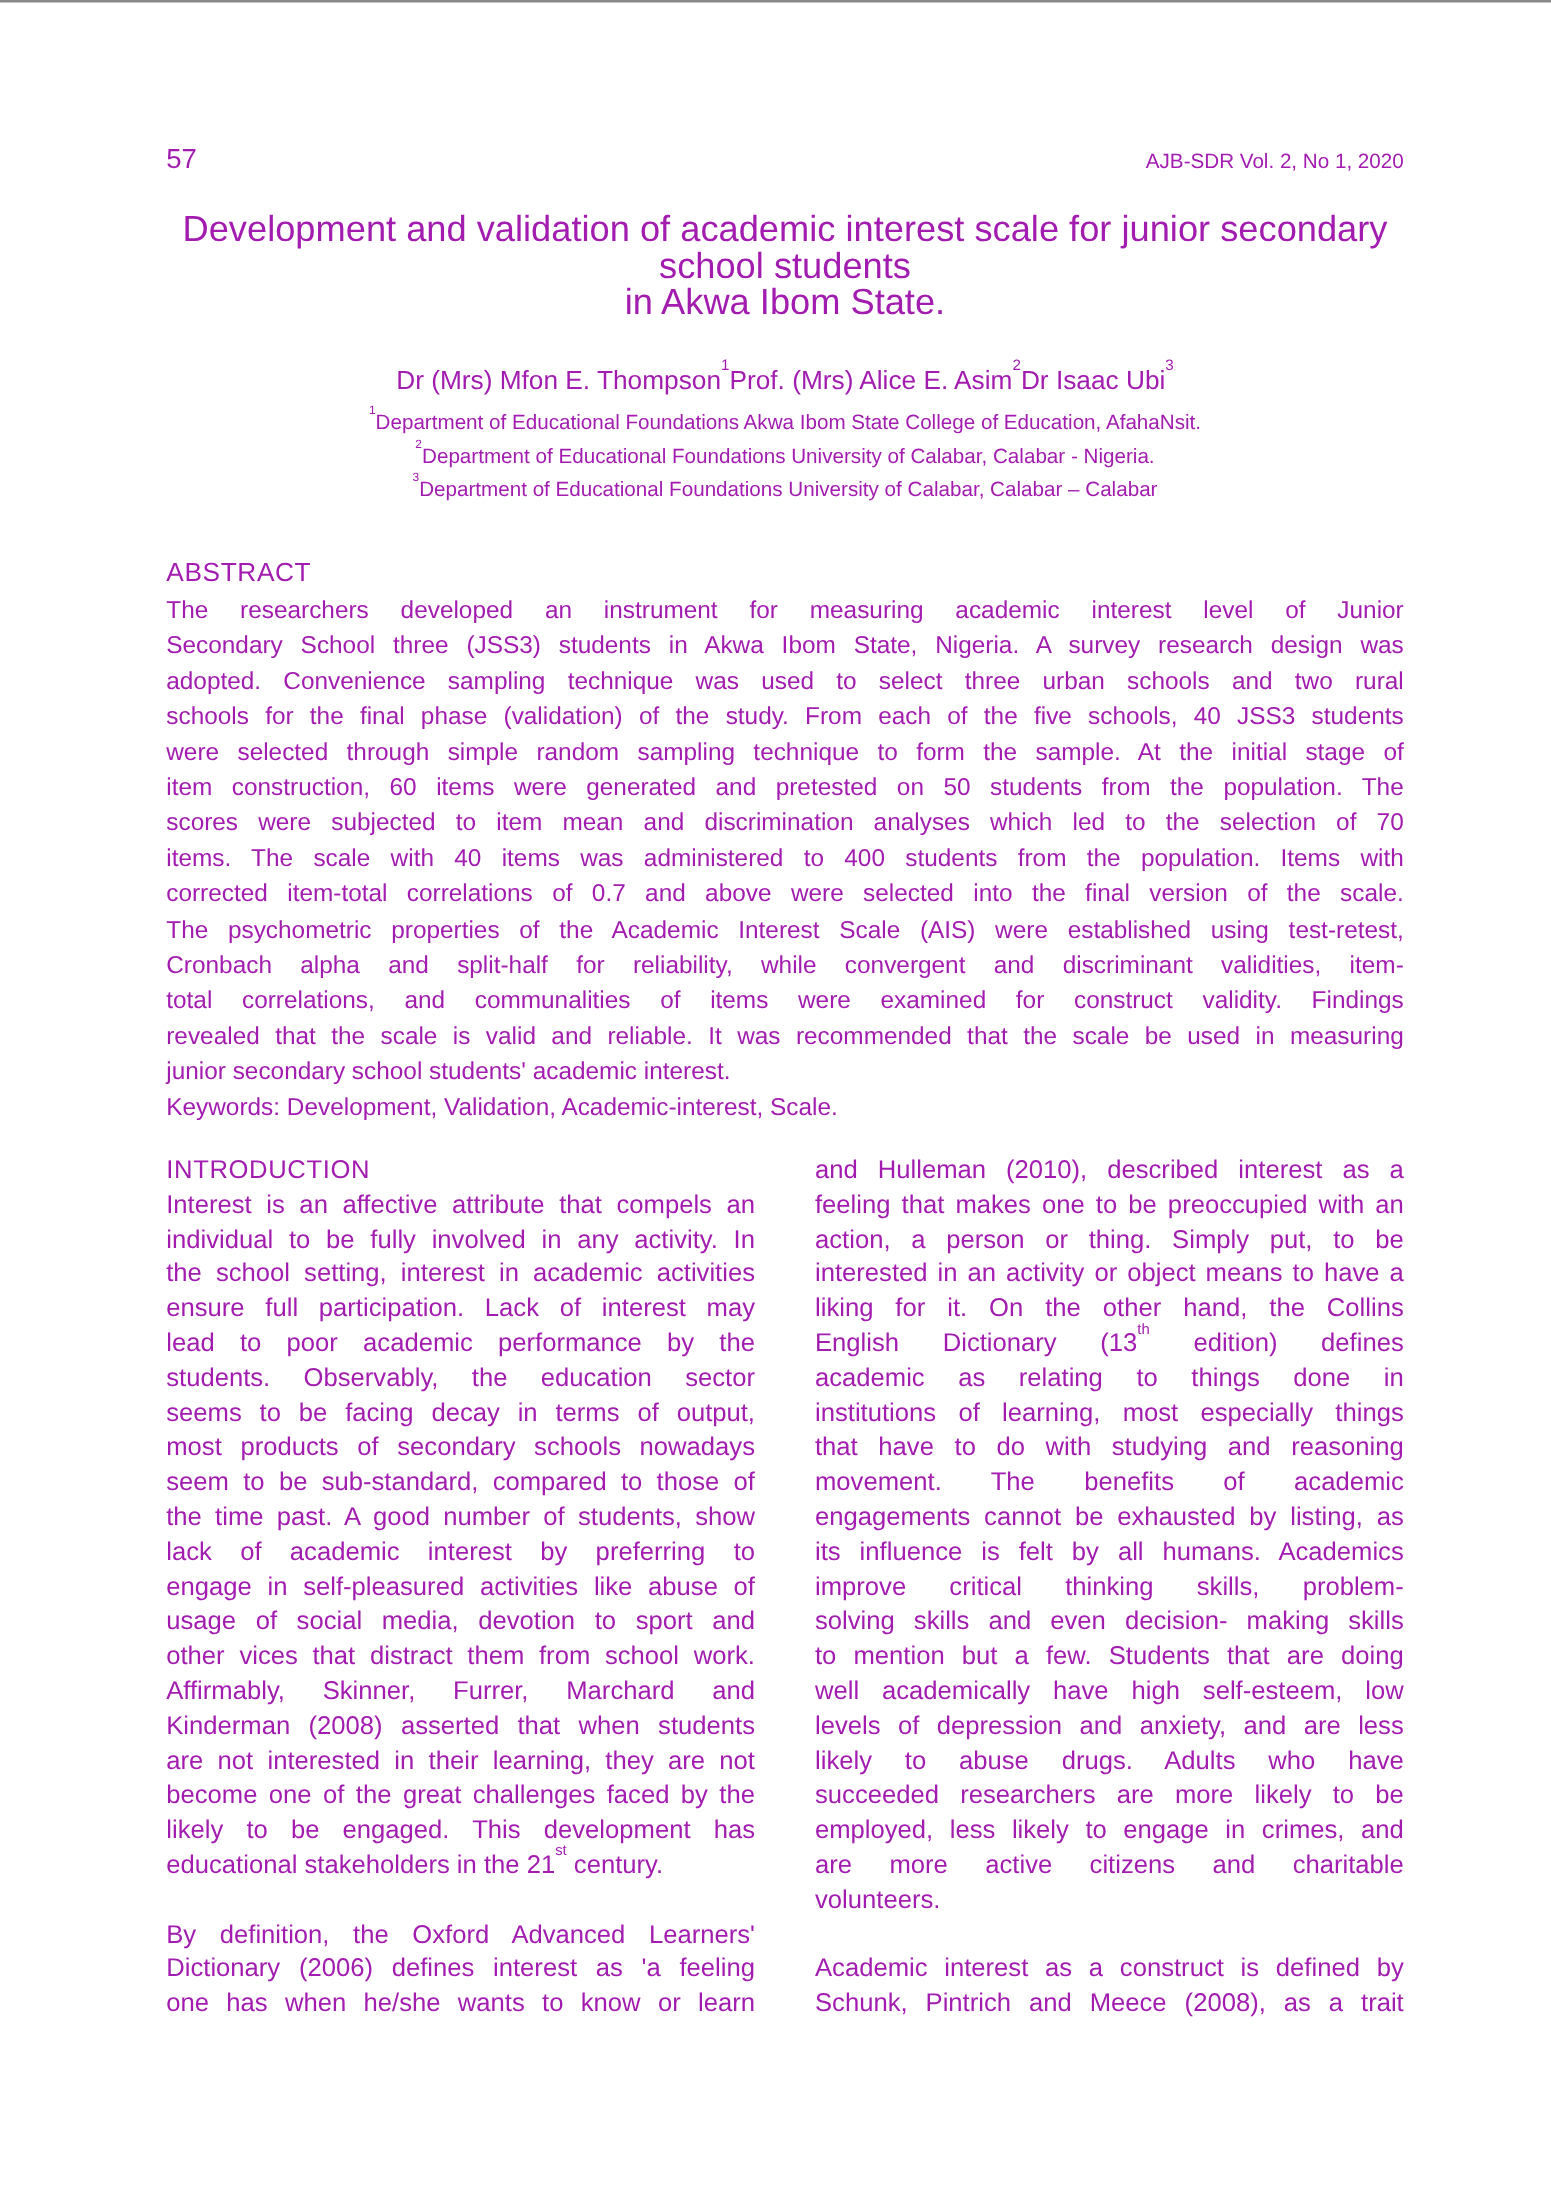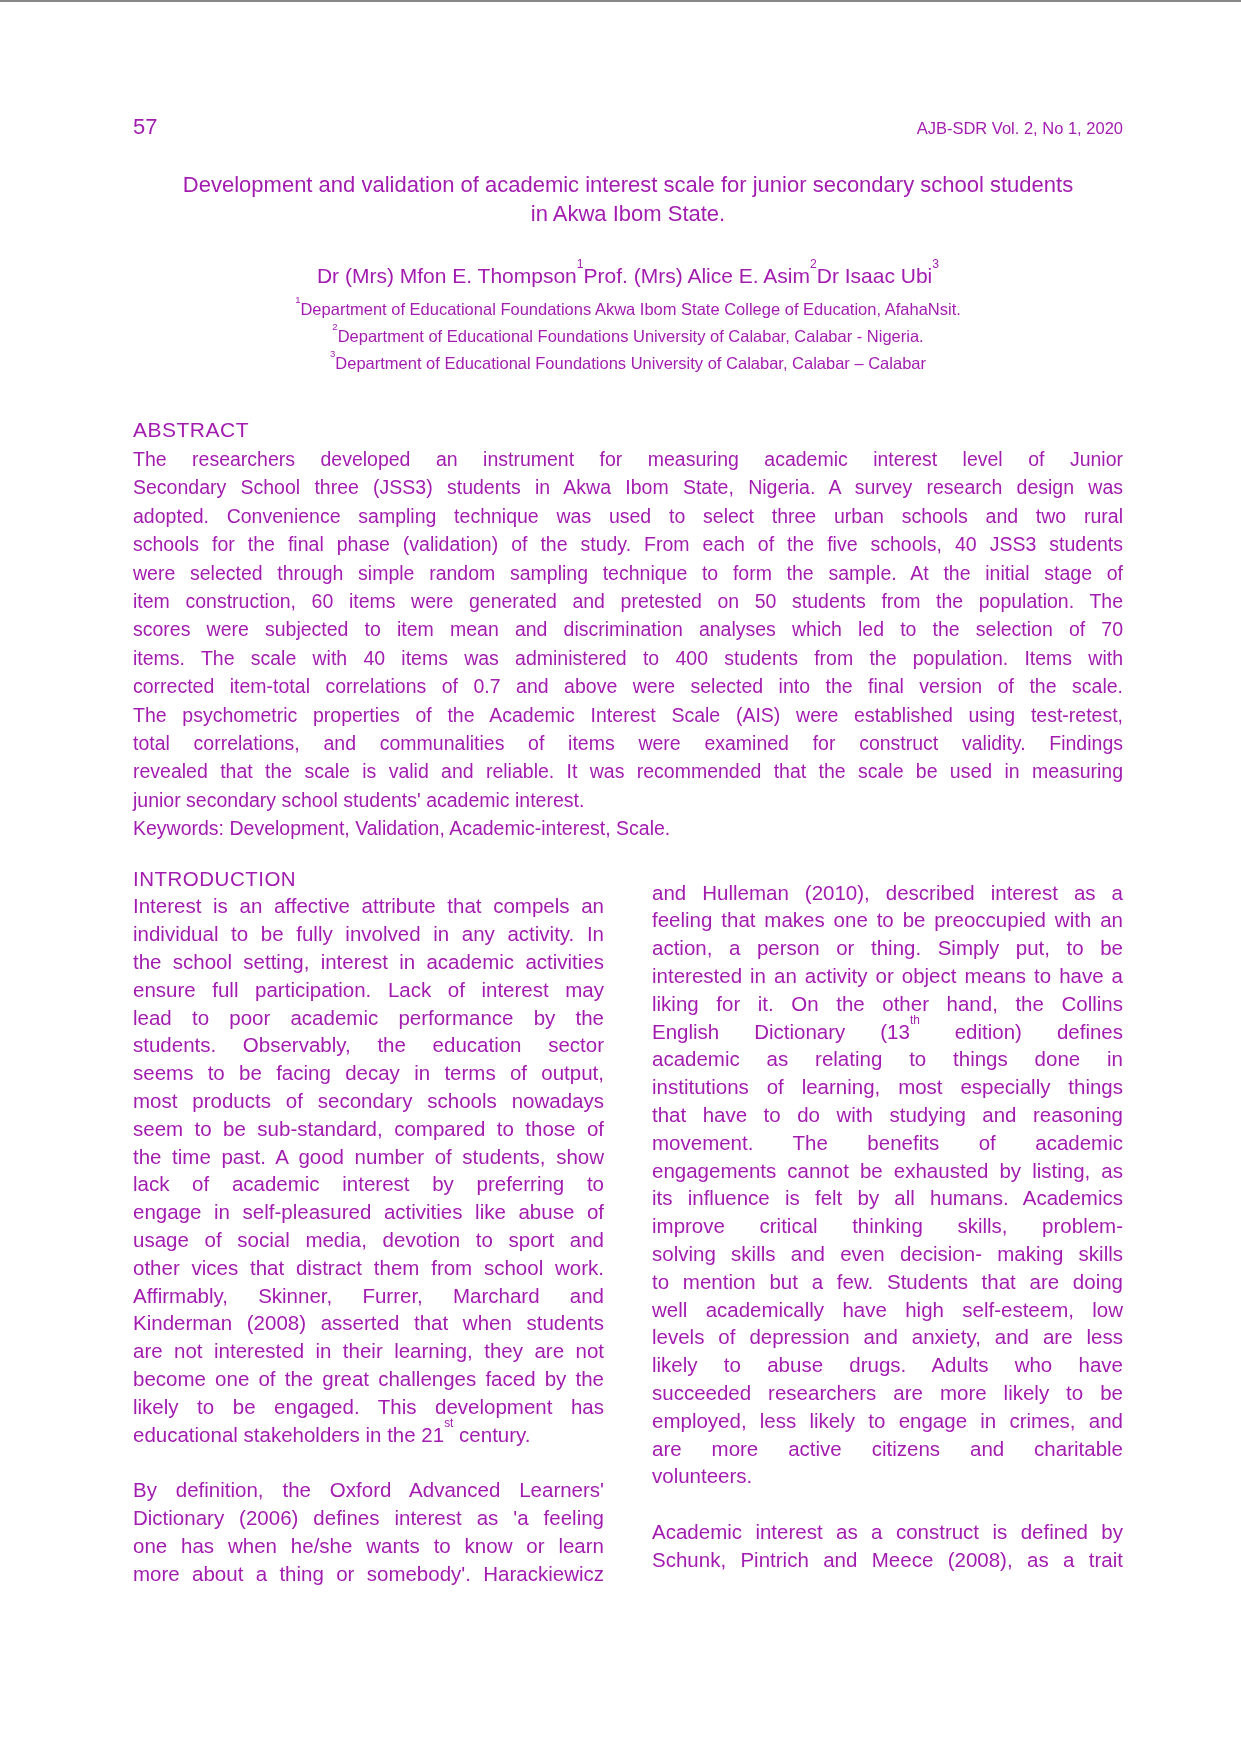--- a/index.html
+++ b/index.html
@@ -11,21 +11,21 @@
     color:#a21caf;
     font-family:Liberation Sans, sans-serif;
     overflow:hidden;
   }
   .content { position:absolute; left:133px; top:112px; width:990px; }
 
   .header-row { display:flex; justify-content:space-between; align-items:baseline; height:28px; }
   .page-number { font-size:22px; }
   .journal-ref { font-size:16.5px; }
 
-  .title-block { margin-top:28px; text-align:center; font-size:22px; line-height:29px; }
+  .title-block { margin-top:28px; text-align:center; font-size:29px; line-height:29px; }
 
   .authors { margin-top:33px; text-align:center; font-size:21px; line-height:30px; }
   .affiliations { margin-top:5px; text-align:center; font-size:16.5px; line-height:27px; }
 
   sup { font-size:58%; line-height:0; position:relative; top:-0.55em; }
 
   .abstract { margin-top:38px; }
   .section-heading { font-size:21px; line-height:30px; letter-spacing:0.5px; }
   .abstract .para { font-size:19.5px; line-height:28.4px; }
   .keywords { font-size:19.5px; line-height:28.4px; }
@@ -69,20 +69,21 @@
             <div class="ln">The researchers developed an instrument for measuring academic interest level of Junior</div>
             <div class="ln">Secondary School three (JSS3) students in Akwa Ibom State, Nigeria. A survey research design was</div>
             <div class="ln">adopted. Convenience sampling technique was used to select three urban schools and two rural</div>
             <div class="ln">schools for the final phase (validation) of the study. From each of the five schools, 40 JSS3 students</div>
             <div class="ln">were selected through simple random sampling technique to form the sample. At the initial stage of</div>
             <div class="ln">item construction, 60 items were generated and pretested on 50 students from the population. The</div>
             <div class="ln">scores were subjected to item mean and discrimination analyses which led to the selection of 70</div>
             <div class="ln">items. The scale with 40 items was administered to 400 students from the population. Items with</div>
             <div class="ln">corrected item-total correlations of 0.7 and above were selected into the final version of the scale.</div>
             <div class="ln">The psychometric properties of the Academic Interest Scale (AIS) were established using test-retest,</div>
+            <div class="ln">Cronbach alpha and split-half for reliability, while convergent and discriminant validities, item-</div>
             <div class="ln">total correlations, and communalities of items were examined for construct validity. Findings</div>
             <div class="ln">revealed that the scale is valid and reliable. It was recommended that the scale be used in measuring</div>
             <div class="ln last">junior secondary school students' academic interest.</div>
           </div>
         </div>
       <div class="keywords">Keywords: Development, Validation, Academic-interest, Scale.</div>
     </div>
 
     <div class="columns">
       <div class="col">
@@ -107,21 +108,20 @@
               <div class="ln">Kinderman (2008) asserted that when students</div>
               <div class="ln">are not interested in their learning, they are not</div>
               <div class="ln">become one of the great challenges faced by the</div>
               <div class="ln">likely to be engaged.  This development has</div>
               <div class="ln last">educational stakeholders in the 21<sup>st</sup> century.</div>
             </div>
             <div class="para">
               <div class="ln">By definition, the Oxford Advanced Learners'</div>
               <div class="ln">Dictionary (2006) defines interest as 'a feeling</div>
               <div class="ln">one has when he/she wants to know or learn</div>
-              <div class="ln">more about a thing or somebody'. Harackiewicz</div>
             </div>
           </div>
       </div>
       <div class="col">
         <div>
             <div class="para">
               <div class="ln">and Hulleman (2010), described interest as a</div>
               <div class="ln">feeling that makes one to be preoccupied with an</div>
               <div class="ln">action, a person or thing. Simply put, to be</div>
               <div class="ln">interested in an activity or object means to have a</div>

